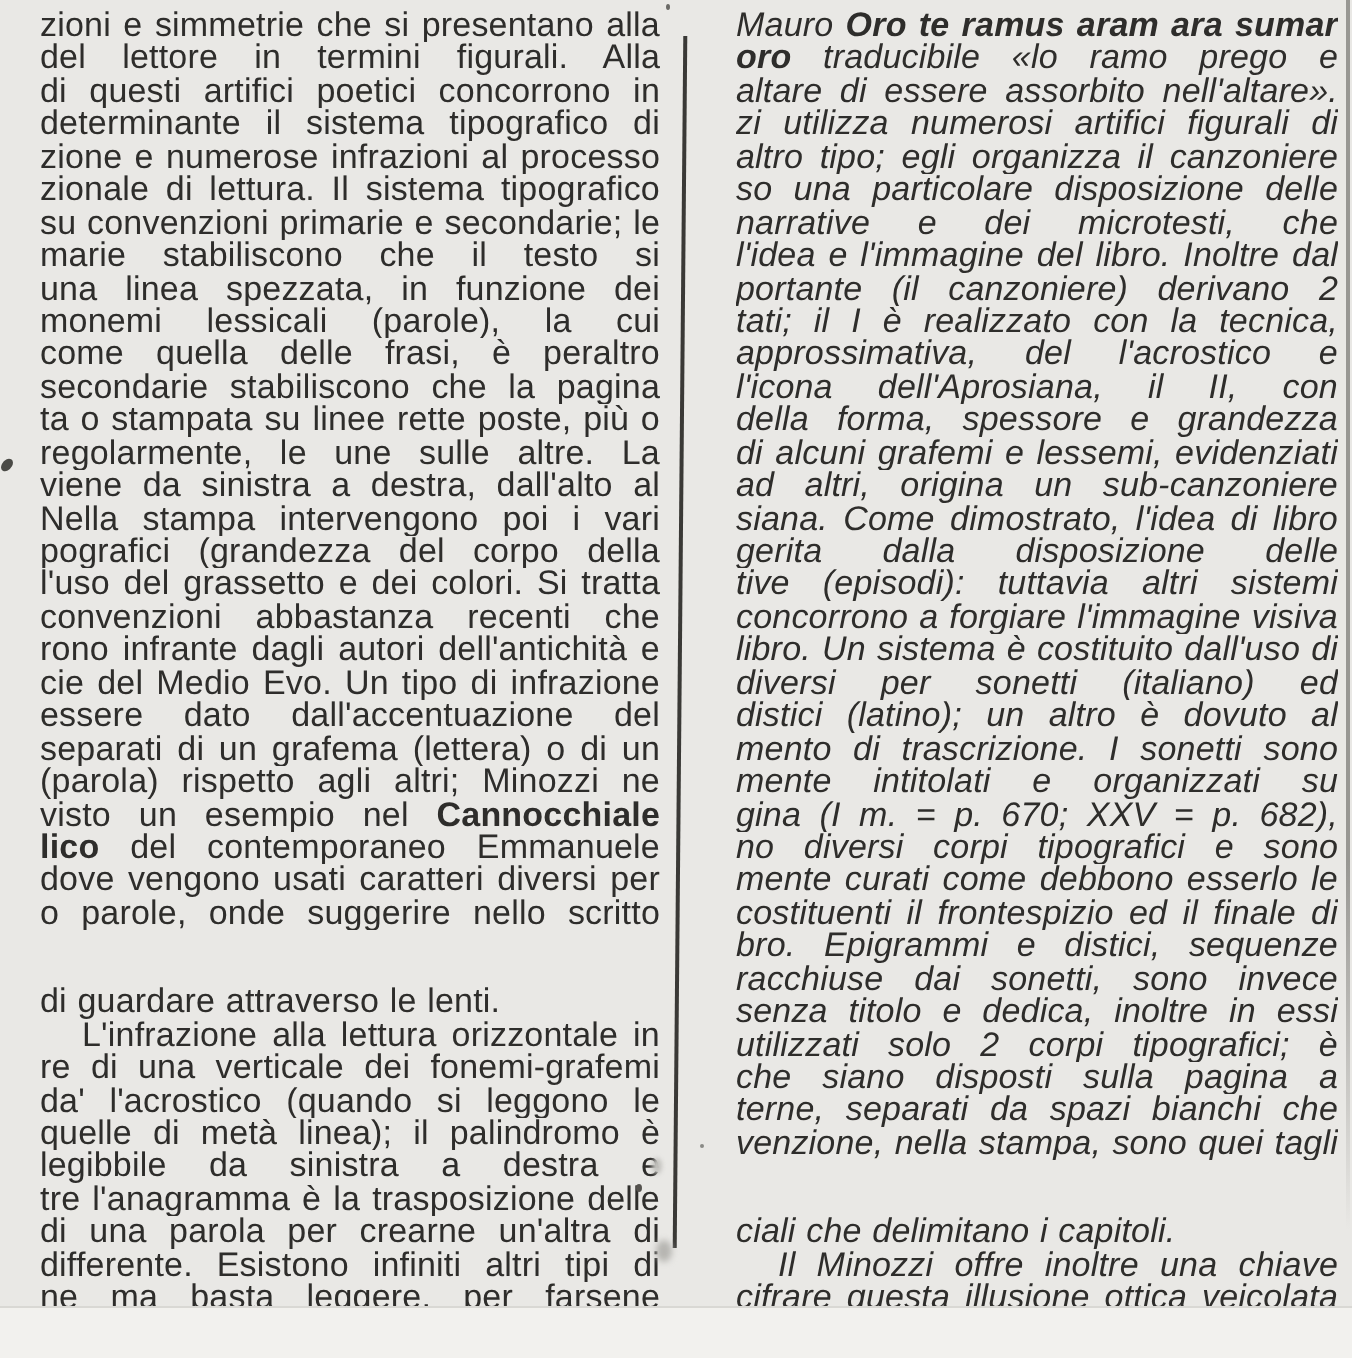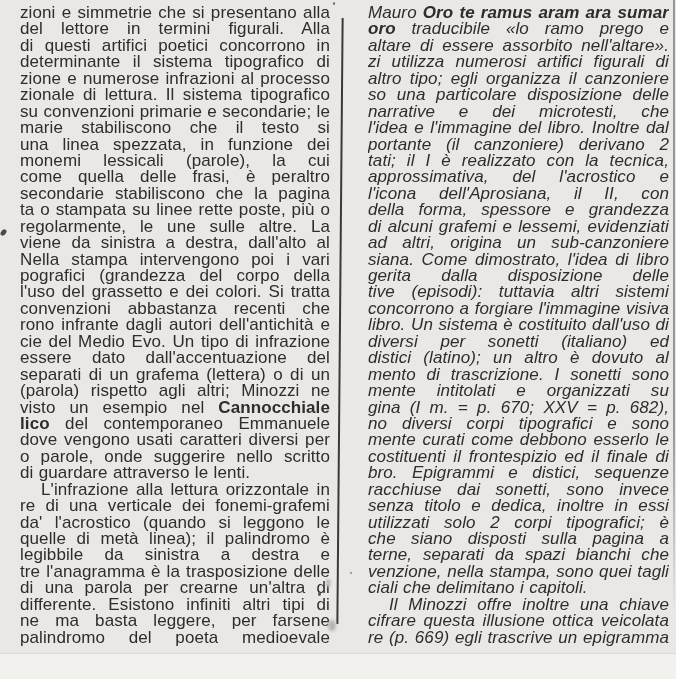--- a/index.html
+++ b/index.html
@@ -20,21 +20,21 @@
   }
   .col-left  { left: 20px;  width: 310px; }
   .col-right { left: 368px; width: 301px; font-style: italic; }
   .line {
     height: 16.45px;
     overflow: hidden;
     text-align: justify;
     text-align-last: justify;
     word-spacing: 0.5px;
   }
-  .line.end { text-align-last: left; }
+  .line.end { text-align-last: left; margin-top: 28px; }
   .line.indent { text-indent: 21px; }
   .line b { font-weight: bold; }
   .divider {
     position: absolute; left: 339px; top: 18px;
     width: 1.6px; height: 606px;
     background: var(--rule, #3a3936);
     transform: rotate(0.5deg);
   }
   .edge-right {
     position: absolute; right: 1px; top: 0;

